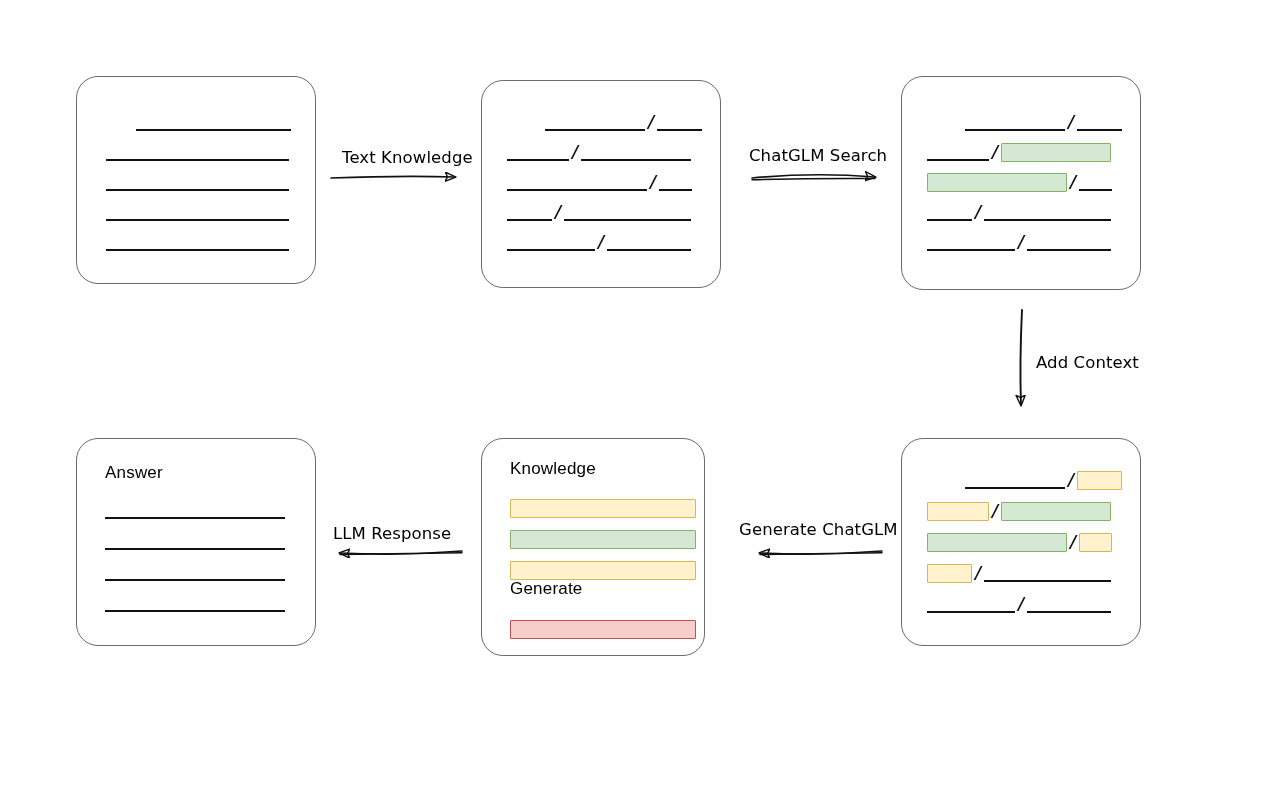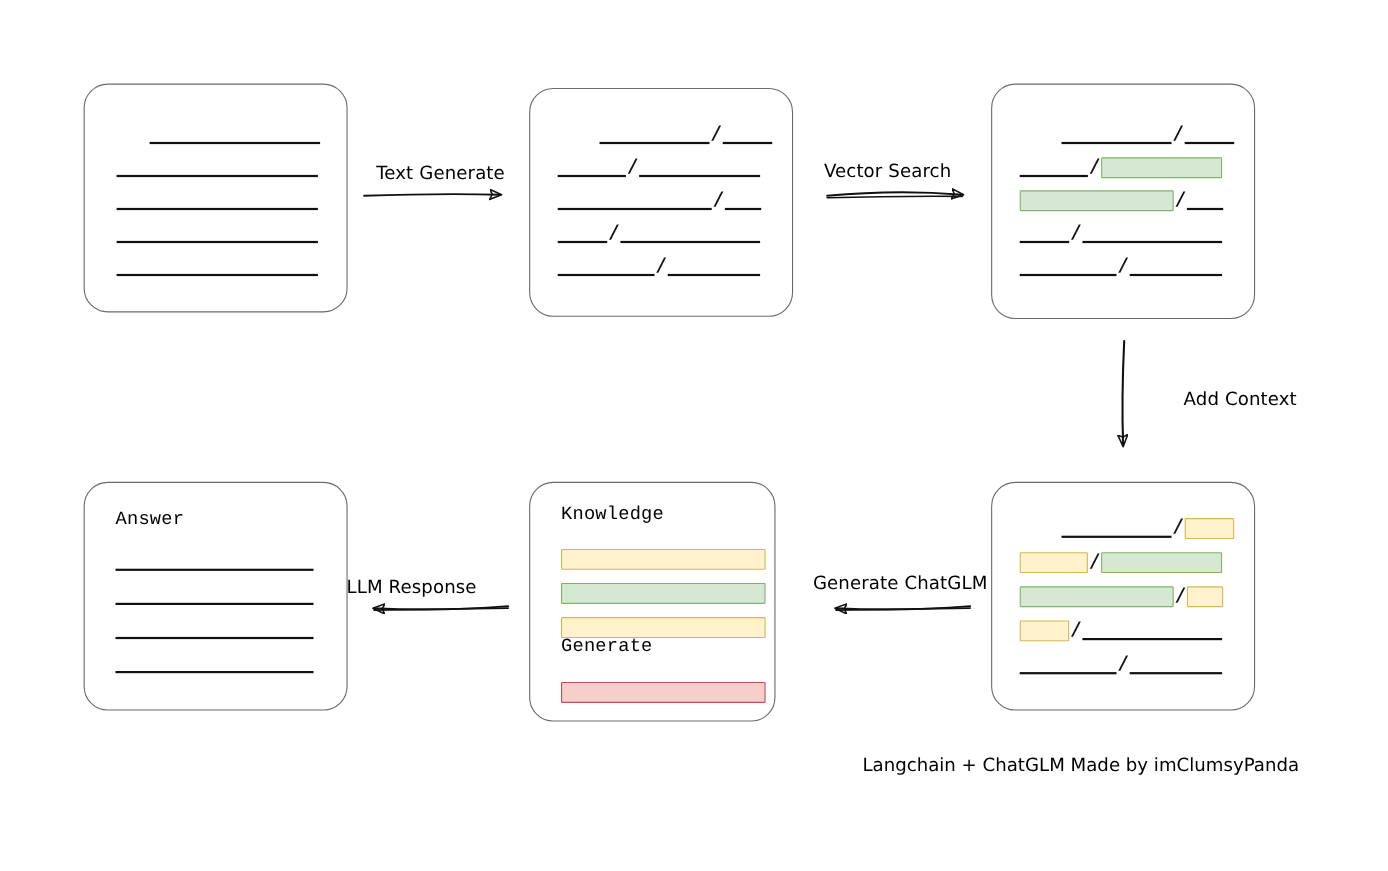--- a/index.html
+++ b/index.html
@@ -60,21 +60,21 @@
     border-style: solid;
     border-radius: 1px;
   }
   .chip-green  { background: #d5e8d4; border-color: #82b366; }
   .chip-yellow { background: #fff2cc; border-color: #d6b656; }
   .chip-red    { background: #f8cecc; border-color: #b85450; }
 
   
   .box-title {
     position: absolute;
-    font-family: Liberation Mono, monospace;
+    font-family: Liberation Sans, sans-serif;
     font-size: 17px;
     letter-spacing: .2px;
     color: #000000;
     white-space: nowrap;
   }
   
   .edge-label {
     position: absolute;
     font-family: "DejaVu Sans", sans-serif;
     font-size: 16.5px;
@@ -132,25 +132,25 @@
       <path d="M882,551 Q820,556 760,553" fill="none" stroke="#111" stroke-width="1.7" stroke-linecap="round" marker-end="url(#ah-l)"></path>
       <path d="M882,552.8 Q820,553.6 760,554.6" fill="none" stroke="#111" stroke-width="1.5" stroke-linecap="round"></path>
     </g>
 
     <g>
       <path d="M462,551 Q400,556 340,553" fill="none" stroke="#111" stroke-width="1.7" stroke-linecap="round" marker-end="url(#ah-l)"></path>
       <path d="M462,552.8 Q400,553.6 340,554.6" fill="none" stroke="#111" stroke-width="1.5" stroke-linecap="round"></path>
     </g>
   </svg>
 
-  <div class="edge-label" style="left:342px; top:148px;">Text Generate</div>
-  <div class="edge-label" style="left:749px; top:146px;">Vector Search</div>
-  <div class="edge-label" style="left:1076px; top:353px;">Add Context</div>
+  <div class="edge-label" style="left:342px; top:148px;">Text Knowledge</div>
+  <div class="edge-label" style="left:749px; top:146px;">ChatGLM Search</div>
+  <div class="edge-label" style="left:1036px; top:353px;">Add Context</div>
   <div class="edge-label" style="left:739px; top:520px;">Generate ChatGLM</div>
-  <div class="edge-label" style="left:315px; top:524px;">LLM Response</div>
+  <div class="edge-label" style="left:333px; top:524px;">LLM Response</div>
 
   <div class="doc-box" id="box-source-document" style="left:76px; top:76px; width:240px; height:208px;">
       <div class="row" style="left: 59px; top: 34px;">
         <span class="seg-line" style="width: 155px;"></span>
       </div>
       <div class="row" style="left: 29px; top: 64px;">
         <span class="seg-line" style="width: 183px;"></span>
       </div>
       <div class="row" style="left: 29px; top: 94px;">
         <span class="seg-line" style="width: 183px;"></span>
@@ -273,14 +273,13 @@
         <span class="seg-slash">/</span>
         <span class="seg-line" style="width: 127px;"></span>
       </div>
       <div class="row" style="left: 25px; top: 154px;">
         <span class="seg-line" style="width: 88px;"></span>
         <span class="seg-slash">/</span>
         <span class="seg-line" style="width: 84px;"></span>
       </div>
     </div>
 
-  <div class="credit" style="left:784px; top:686px;">Langchain + ChatGLM Made by imClumsyPanda</div>
 </div>
 
 </body></html>

